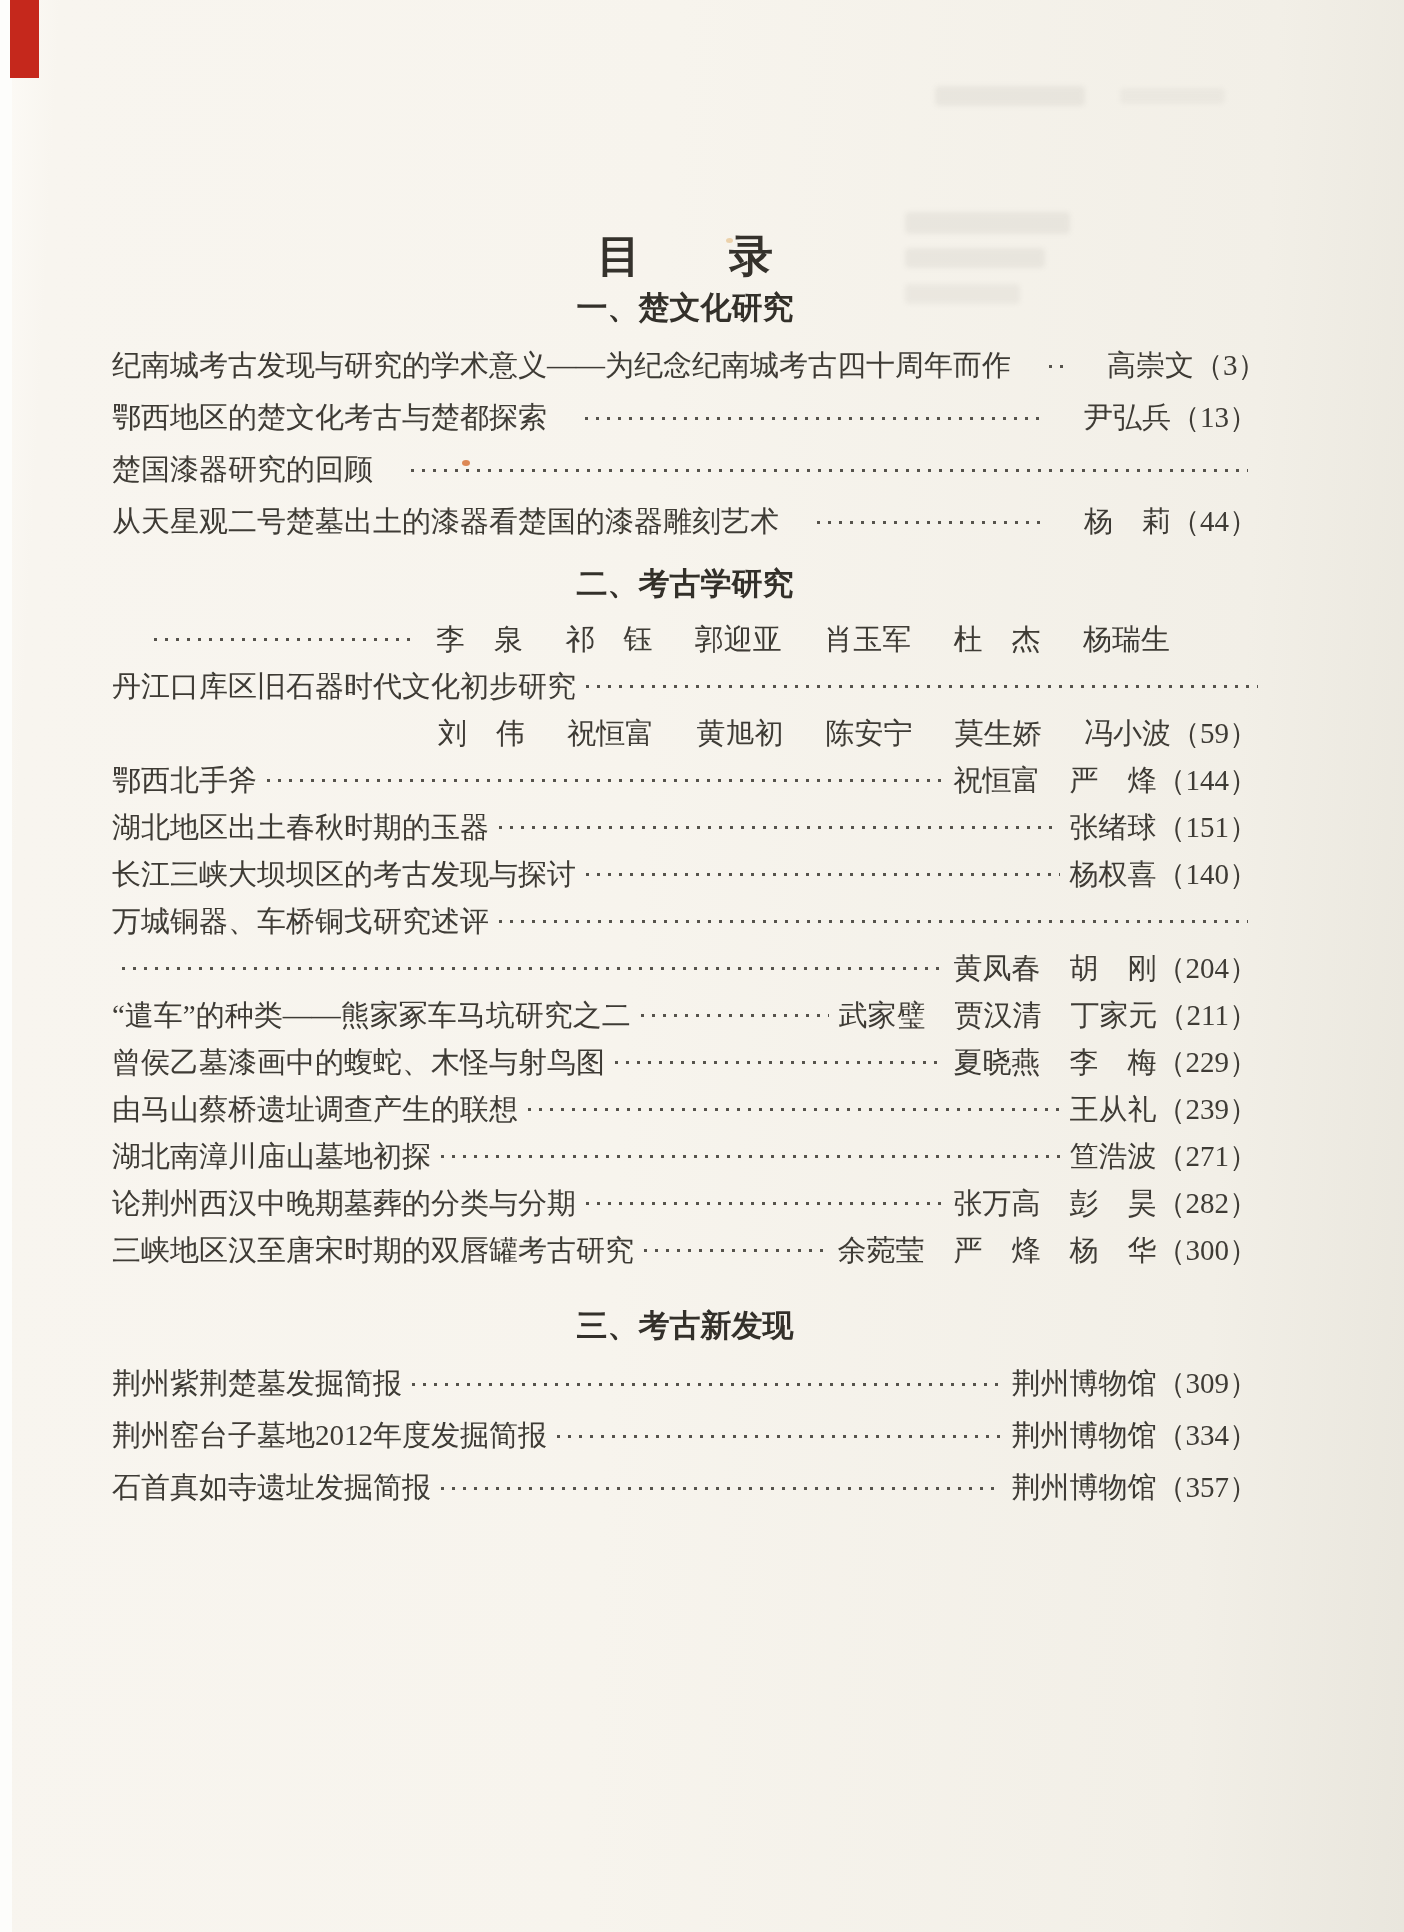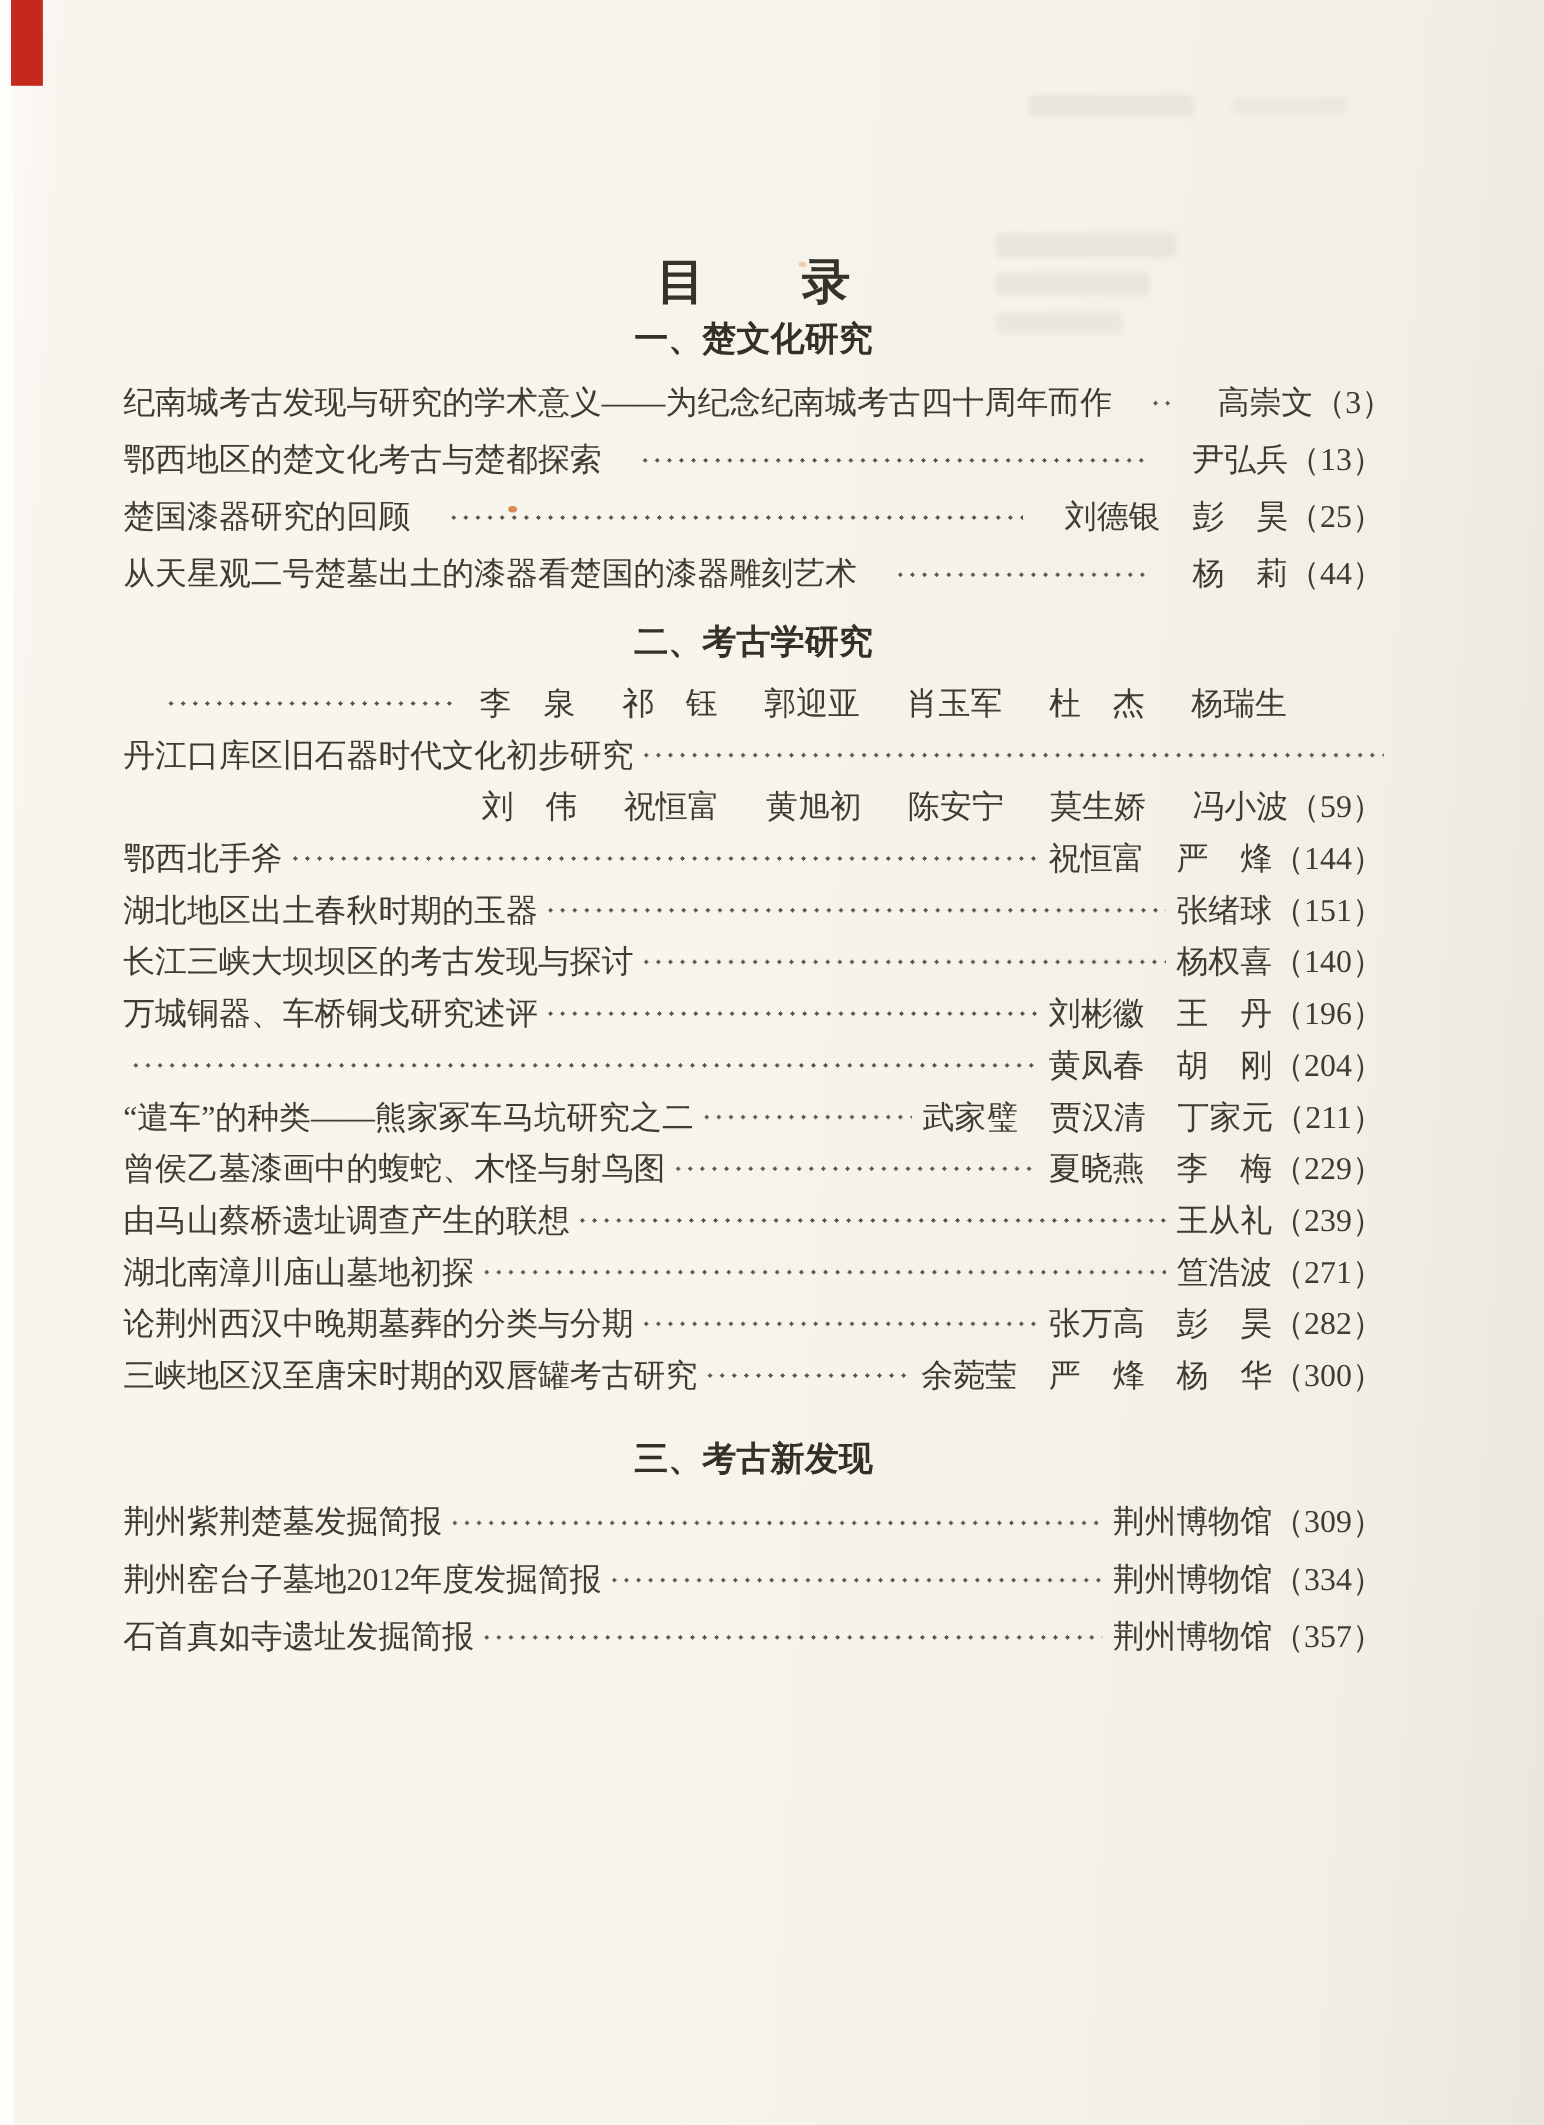--- a/index.html
+++ b/index.html
@@ -74,21 +74,20 @@
             <span class="entry-tail">高崇文（3）</span>
           </div>
           <div class="toc-row">
             <span class="entry-title">鄂西地区的楚文化考古与楚都探索</span>
             <span class="dot-leader"></span>
             <span class="entry-tail">尹弘兵（13）</span>
           </div>
           <div class="toc-row">
             <span class="entry-title">楚国漆器研究的回顾</span>
             <span class="dot-leader"></span>
-            <span class="entry-tail">刘德银　彭　昊（25）</span>
           </div>
           <div class="toc-row">
             <span class="entry-title">从天星观二号楚墓出土的漆器看楚国的漆器雕刻艺术</span>
             <span class="dot-leader"></span>
             <span class="entry-tail">杨　莉（44）</span>
           </div>
         </div>
       </section>
       <section class="toc-section sec-2">
         <h2 class="section-heading">二、考古学研究</h2>
@@ -130,21 +129,20 @@
             <span class="entry-tail">张绪球（151）</span>
           </div>
           <div class="toc-row">
             <span class="entry-title">长江三峡大坝坝区的考古发现与探讨</span>
             <span class="dot-leader"></span>
             <span class="entry-tail">杨权喜（140）</span>
           </div>
           <div class="toc-row">
             <span class="entry-title">万城铜器、车桥铜戈研究述评</span>
             <span class="dot-leader"></span>
-            <span class="entry-tail">刘彬徽　王　丹（196）</span>
           </div>
           <div class="toc-row">
             <span class="dot-leader"></span>
             <span class="entry-tail">黄凤春　胡　刚（204）</span>
           </div>
           <div class="toc-row">
             <span class="entry-title">“遣车”的种类——熊家冢车马坑研究之二</span>
             <span class="dot-leader"></span>
             <span class="entry-tail">武家璧　贾汉清　丁家元（211）</span>
           </div>

